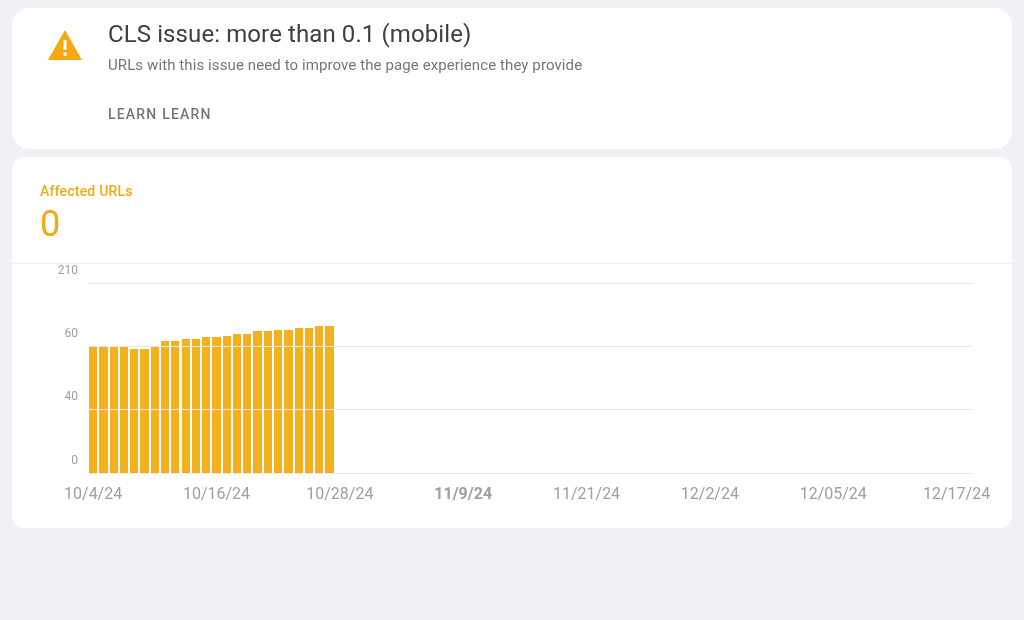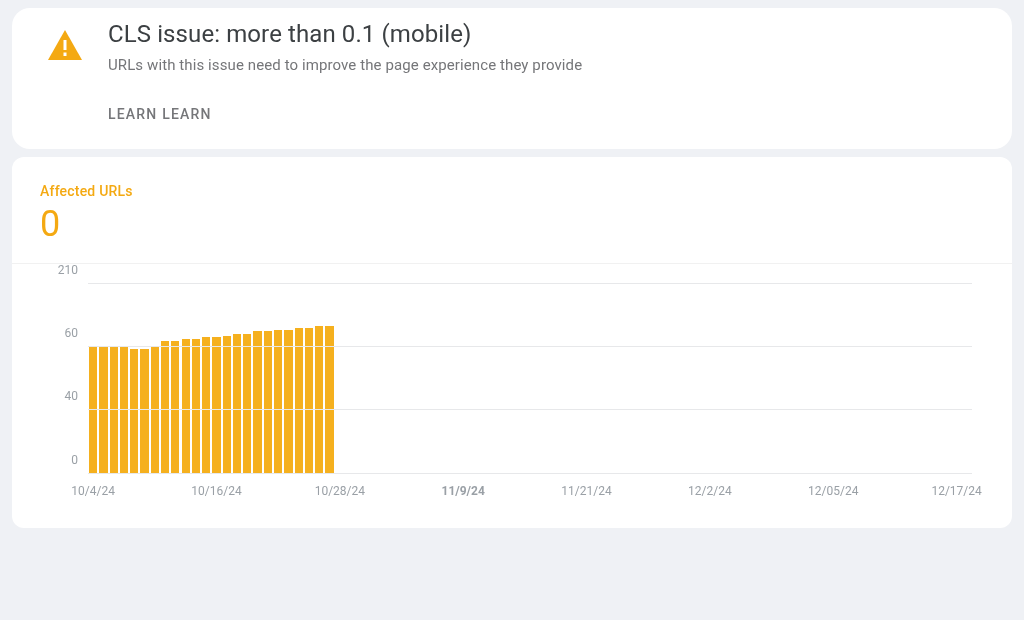--- a/index.html
+++ b/index.html
@@ -124,21 +124,21 @@
     background:var(--accent-bar);
   }
   .x-axis{
     position:absolute;
     left:48px;right:12px;bottom:0;
     height:26px;
   }
   .x-label{
     position:absolute;
     top:6px;
-    font-size:12px;
+    font-size:16px;
     color:var(--text-light);
     transform:translateX(-50%);
     white-space:nowrap;
   }
 </style>
 </head>
 <body>
 
 <div class="issue-card">
   <div class="issue-row">

